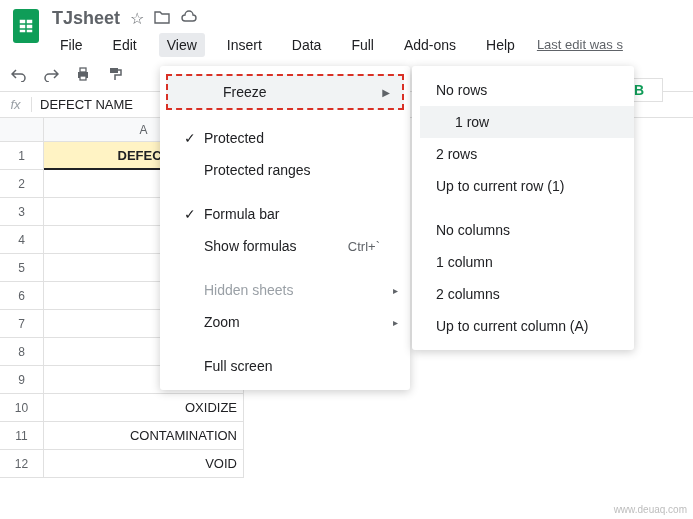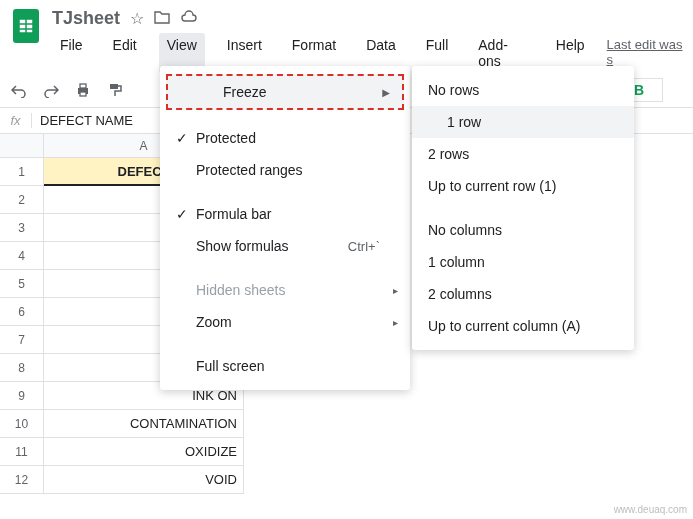--- a/index.html
+++ b/index.html
@@ -41,21 +41,21 @@
     
     .cell-row { display: flex; }
     .cell { height: 28px; border-right: 1px solid #e0e0e0; border-bottom: 1px solid #e0e0e0; display: flex; align-items: center; padding: 0 6px; font-size: 13px; }
     .cell.header-cell { background: #fff3c4; font-weight: bold; justify-content: center; border-bottom: 2px solid #202124; }
     .cell.col-a { justify-content: flex-end; }
     .cell.header-cell.col-a { justify-content: center; }
     
     
     .dropdown { position: absolute; background: #fff; box-shadow: 0 2px 10px rgba(0,0,0,0.2); border-radius: 3px; padding: 8px 0; z-index: 10; }
     .view-menu { top: 66px; left: 160px; width: 250px; }
-    .dd-item { display: flex; align-items: center; padding: 8px 30px 8px 16px; font-size: 14px; color: #202124; cursor: pointer; position: relative; }
+    .dd-item { display: flex; align-items: center; padding: 8px 30px 8px 16px; font-size: 14px; color: #202124; cursor: pointer; position: relative; margin-left: 8px; }
     .dd-item.highlighted { background: #f1f3f4; padding-left: 35px; }
     .dd-item.disabled { color: #9aa0a6; }
     .dd-check { width: 20px; display: inline-block; }
     .dd-label { flex: 1; }
     .dd-shortcut { color: #5f6368; font-size: 13px; }
     .dd-arrow { position: absolute; right: 12px; color: #5f6368; font-size: 10px; }
     .dd-sep { height: 12px; }
     
     .freeze-highlight { border: 2px dashed #d93025; margin: 0 6px; }
     
@@ -87,21 +87,20 @@
           </svg></span>
       <span class="title-icon"><svg width="18" height="14" viewBox="0 0 18 14">
             <path d="M5 11 a3 3 0 0 1 0-6 a4 4 0 0 1 8 0 a3 3 0 0 1 0 6 z" fill="none" stroke="#5f6368" stroke-width="1.4"></path>
           </svg></span>
     </div>
     <div class="menubar">
       <div class="menu-item">File</div>
       <div class="menu-item">Edit</div>
       <div class="menu-item active">View</div>
       <div class="menu-item">Insert</div>
-      <div class="menu-item">Format</div>
       <div class="menu-item">Data</div>
       <div class="menu-item">Full</div>
       <div class="menu-item">Add-ons</div>
       <div class="menu-item">Help</div>
       <div class="last-edit">Last edit was s</div>
     </div>
   </div>
 </div>
 
 <div class="toolbar">
@@ -178,24 +177,24 @@
     <div class="cell-row">
         <div class="cell col-a">MISS P</div>
       </div>
     <div class="cell-row">
         <div class="cell col-a">OPEN OX</div>
       </div>
     <div class="cell-row">
         <div class="cell col-a">INK ON</div>
       </div>
     <div class="cell-row">
+        <div class="cell col-a">OXIDIZE</div>
+      </div>
+    <div class="cell-row">
         <div class="cell col-a">CONTAMINATION</div>
-      </div>
-    <div class="cell-row">
-        <div class="cell col-a">OXIDIZE</div>
       </div>
     <div class="cell-row">
         <div class="cell col-a">VOID</div>
       </div>
   </div>
 </div>
 
 <div class="dropdown view-menu">
   <div class="dd-item highlighted freeze-highlight">
     <span class="dd-check"></span>

